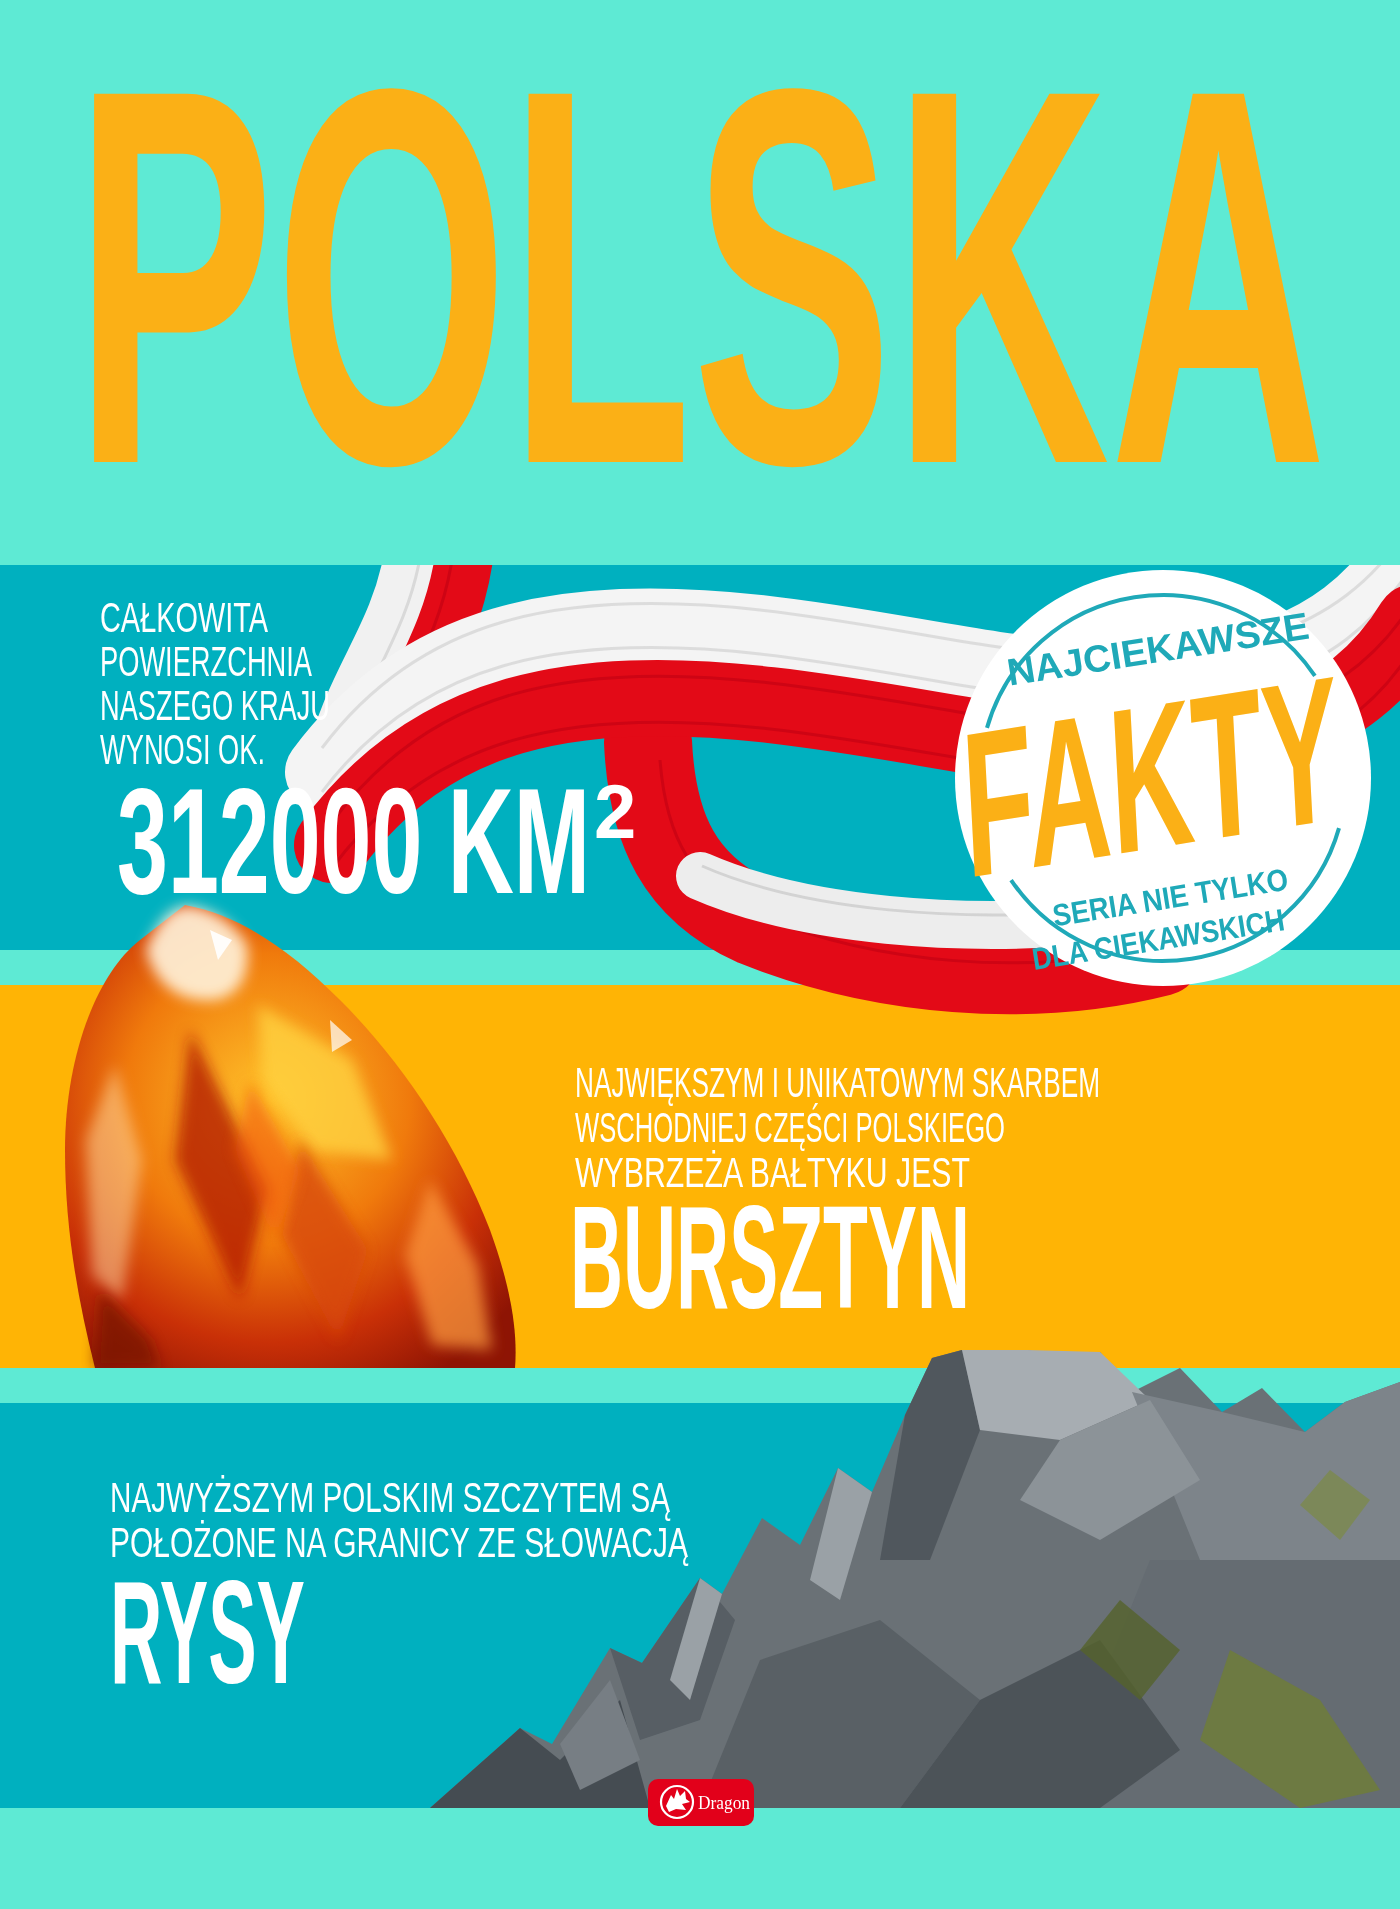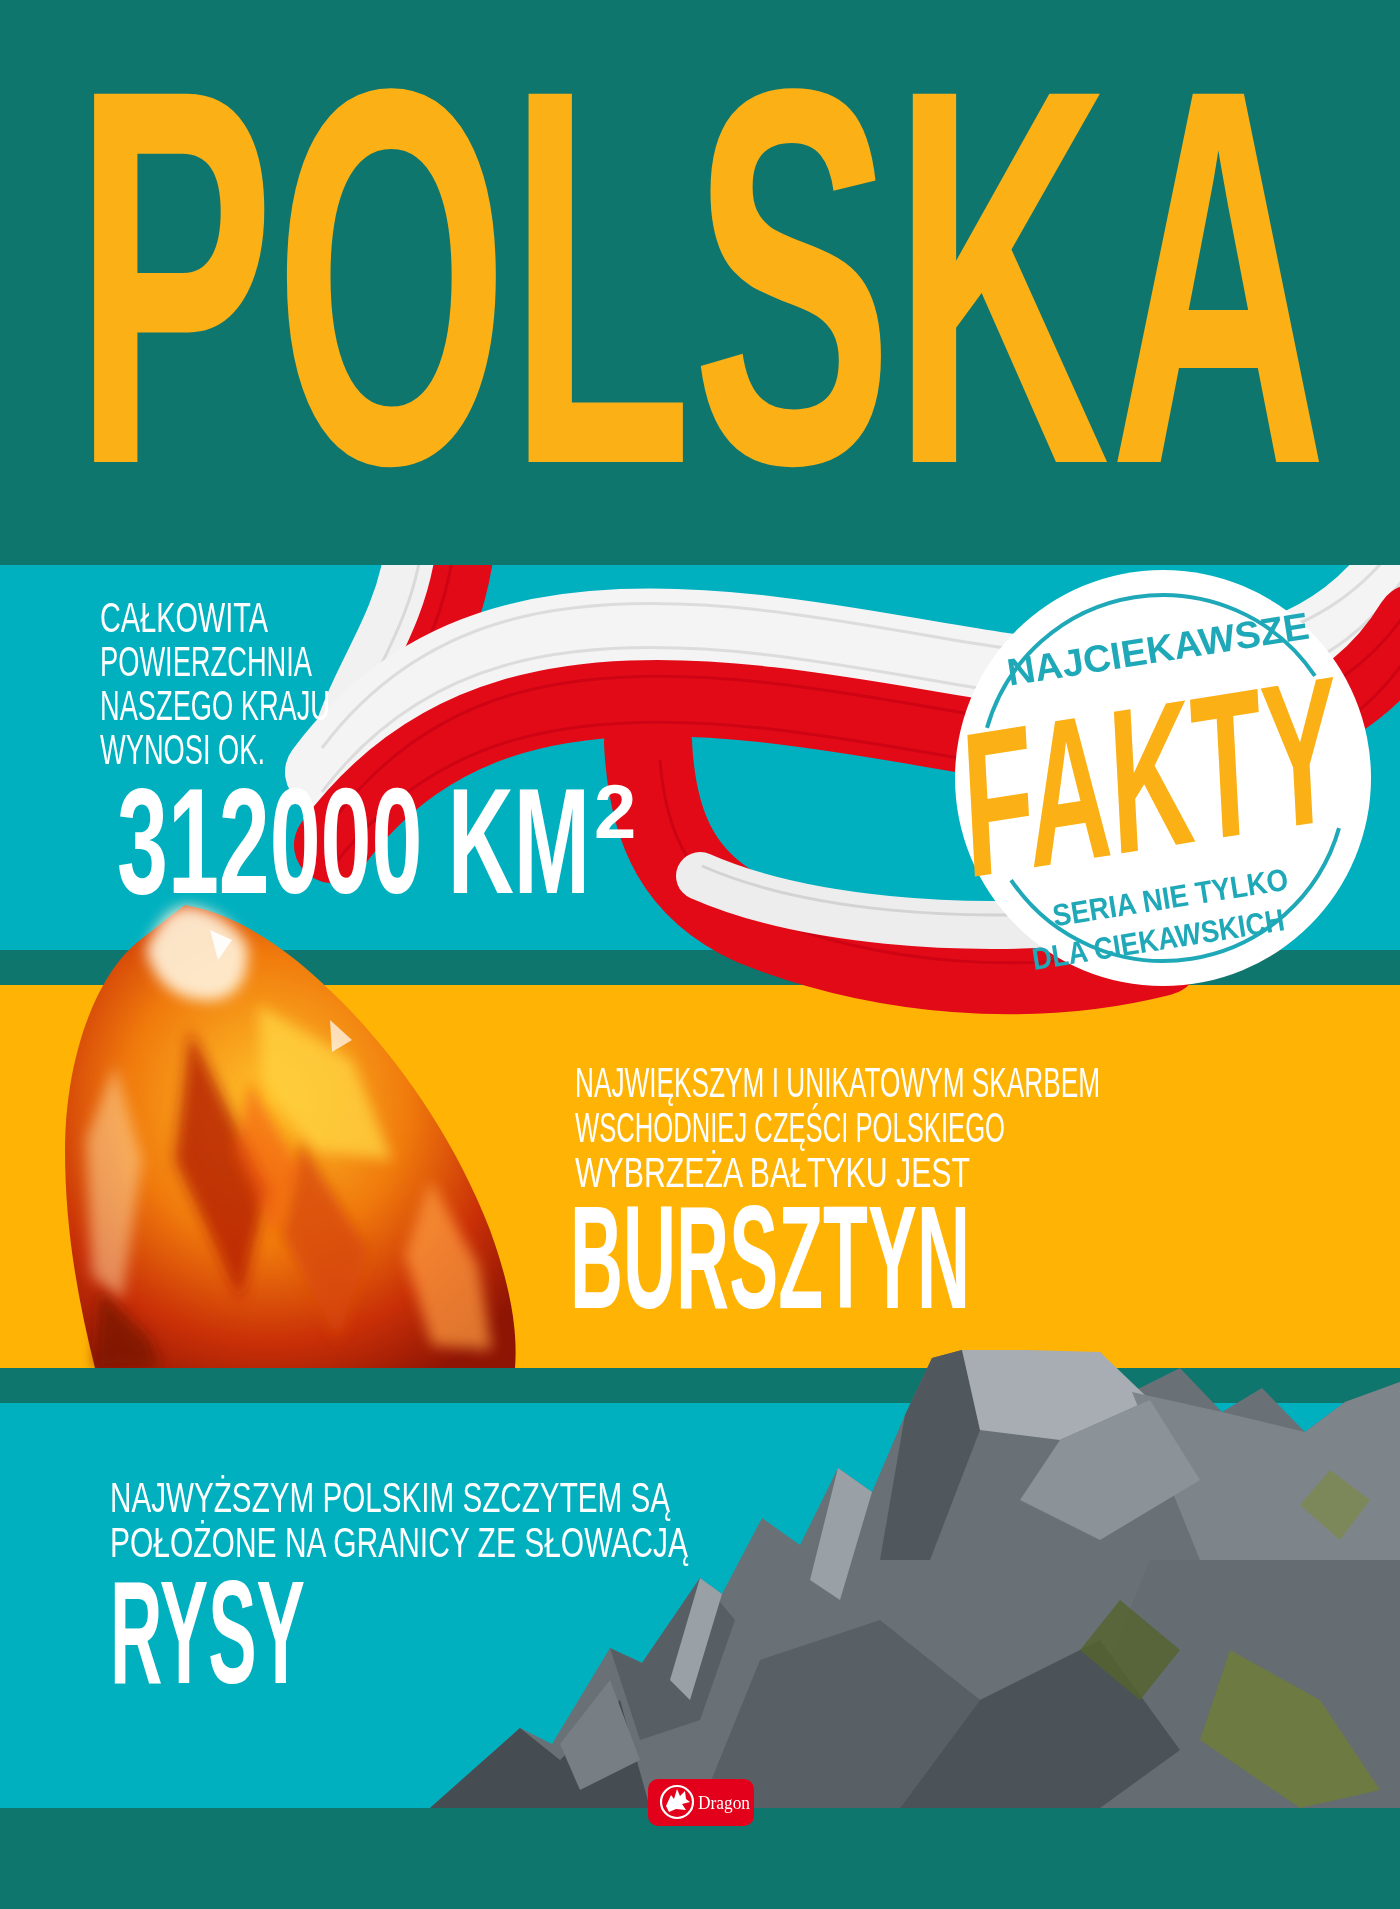--- a/index.html
+++ b/index.html
@@ -1,16 +1,16 @@
 <!DOCTYPE html>
 <html><head>
 <meta charset="utf-8">
 <style>
   html,body{margin:0;padding:0;background:#ffffff;}
-  .page{position:relative;width:1400px;height:1909px;background:#0f766e;overflow:hidden;
+  .page{position:relative;width:1400px;height:1909px;background:#5eead4;overflow:hidden;
         font-family:"Liberation Sans",sans-serif;}
   .band{position:absolute;left:0;width:1400px;}
   .band-teal-1{top:565px;height:385px;background:#00B0BF;}
   .band-orange{top:985px;height:383px;background:#FFB405;}
   .band-teal-2{top:1403px;height:405px;background:#00B0BF;}
   svg.art{position:absolute;left:0;top:0;}
   text{font-family:"Liberation Sans",sans-serif;}
   .serif-text{font-family:"Liberation Serif",serif;}
 </style>
 </head>

